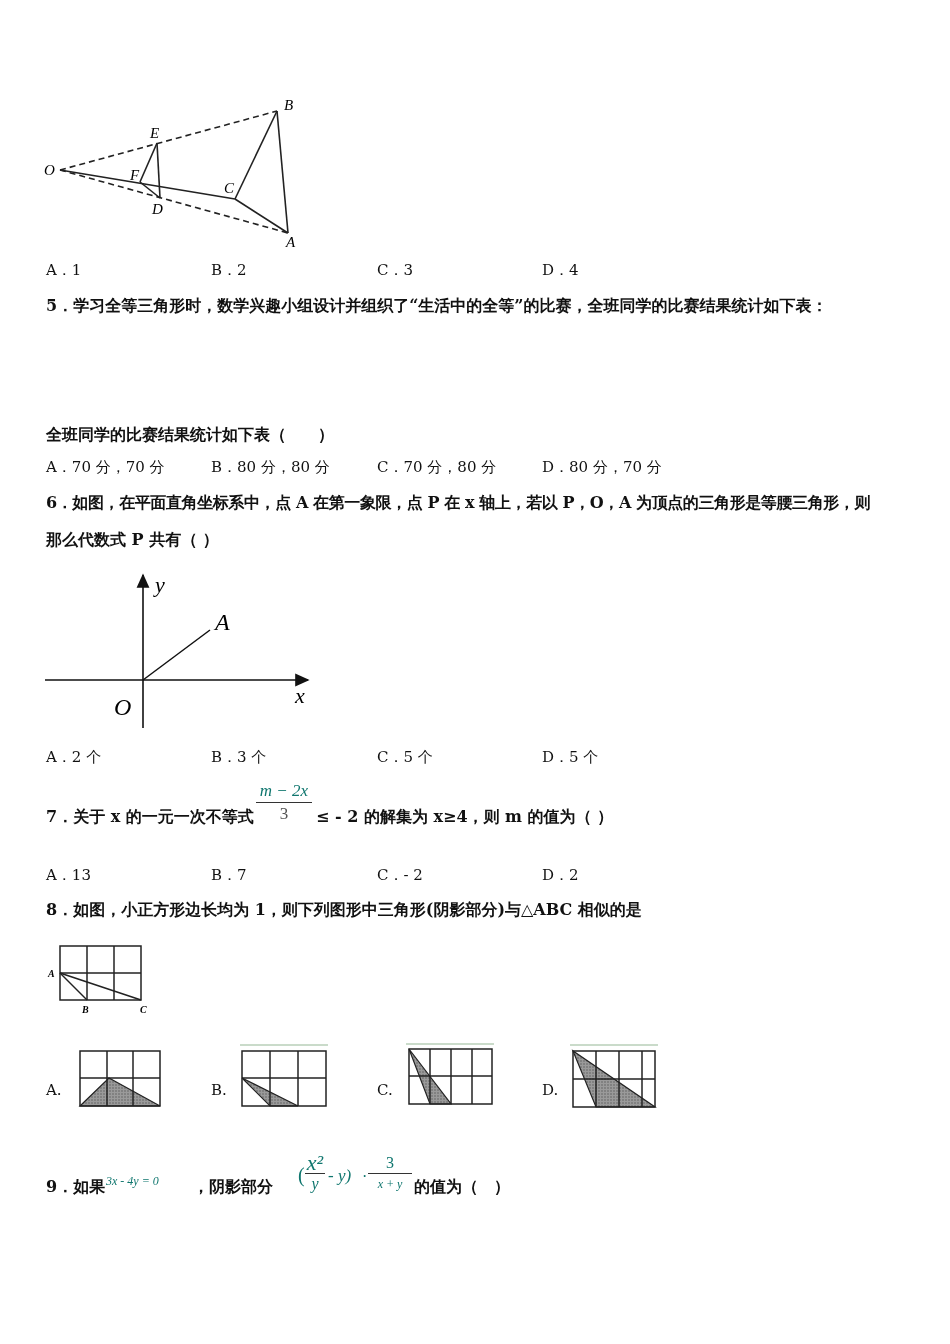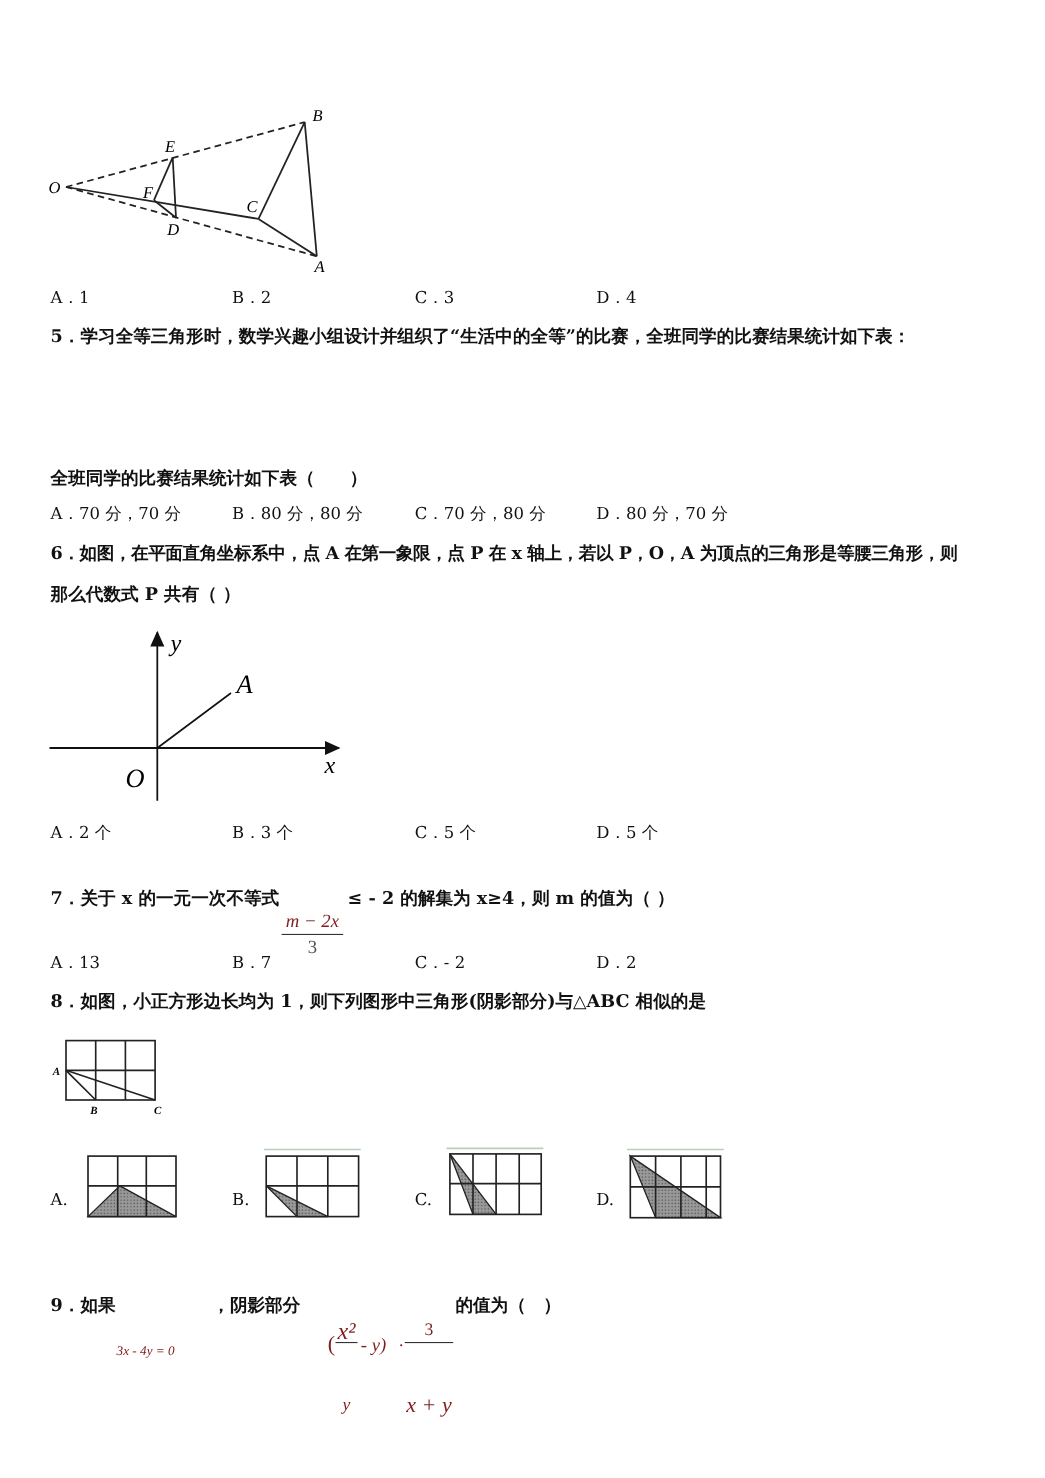--- a/index.html
+++ b/index.html
@@ -6,21 +6,21 @@
   body { width: 950px; height: 1344px; position: relative; overflow: hidden;
          font-family: "DejaVu Serif", "Liberation Serif", serif; color: #111; }
   .abs { position: absolute; }
   .opt { font-size: 15px; font-weight: normal; white-space: nowrap; }
   .stem { font-size: 16px; font-weight: bold; white-space: nowrap; }
   table.score { position: absolute; left: 36px; top: 325px; border-collapse: collapse; }
   table.score td { border: 1px solid #333; width: 113px; height: 45px; padding: 0 0 0 12px;
                    font-size: 14px; font-weight: bold; vertical-align: middle; box-sizing: border-box; }
   table.score tr:last-child td { border-bottom: 2px solid #222; }
   table.score td:first-child { width: 114px; }
-  .math { font-family: "Liberation Serif", "DejaVu Serif", serif; font-style: italic; font-weight: normal; color: #7f1d1d; margin-top: 47px; }
+  .math { font-family: "Liberation Serif", "DejaVu Serif", serif; font-style: italic; font-weight: normal; color: #0f766e; }
   .frac { position: absolute; text-align: center; font-family: "Liberation Serif", serif; color: #333; }
   .fbar { border-top: 1px solid #333; }
   svg text { font-family: "Liberation Serif", "DejaVu Serif", serif; font-style: italic; }
 </style>
 </head>
 <body>
 
 <svg class="abs" style="left:40px;top:95px" width="270" height="160" viewBox="40 95 270 160">
   <g stroke="#222" stroke-width="1.6" fill="none">
 
@@ -179,15 +179,15 @@
 <div class="frac" style="left:305px;top:1153px;width:20px">
   <div class="math" style="font-size:22px;line-height:20px">x²</div>
   <div class="fbar"></div>
   <div class="math" style="font-size:16px;line-height:20px">y</div>
 </div>
 <div class="abs math" style="left:328px;top:1166px;font-size:17px">- y)</div>
 <div class="abs math" style="left:362px;top:1168px;font-size:16px;font-style:normal">·</div>
 <div class="frac" style="left:368px;top:1153px;width:44px">
   <div class="math" style="font-size:16px;line-height:20px;font-style:normal">3</div>
   <div class="fbar"></div>
-  <div class="math" style="font-size:20px;line-height:20px">x + y</div>
+  <div class="math" style="font-size:12px;line-height:20px">x + y</div>
 </div>
 <div class="abs stem" style="left:414px;top:1177px">的值为（　）</div>
 
 </body></html>

